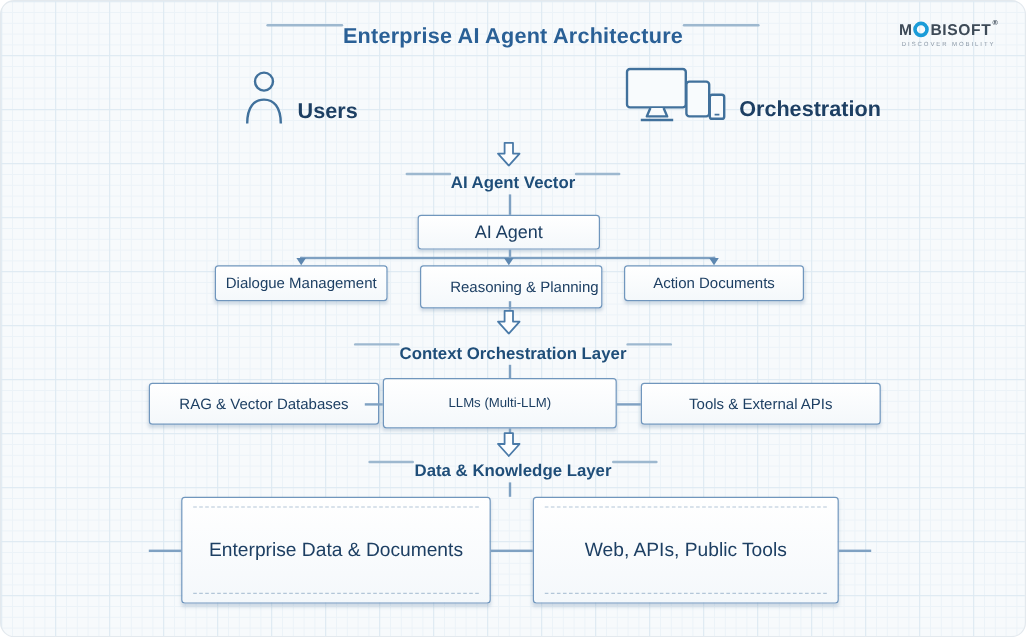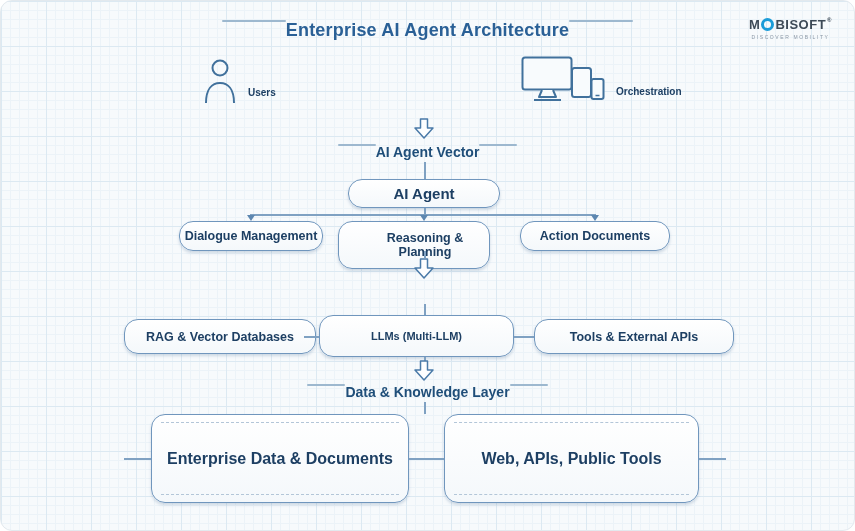--- a/index.html
+++ b/index.html
@@ -14,36 +14,36 @@
       linear-gradient(90deg,#ecf3f8 1px, transparent 1px);
     background-size:45px 45px,45px 45px,9px 9px,9px 9px;
   }
   .heading-row{position:absolute;left:0;width:100%;display:flex;align-items:flex-start;justify-content:center;}
   .hline{height:2px;background:#9db8cf;border-radius:1px;}
   .title-text{font-size:18px;font-weight:bold;color:#2a6096;letter-spacing:.2px;}
   .layer-text{font-size:14px;font-weight:bold;color:#1f4e79;}
   .box{
     position:absolute;display:flex;align-items:center;justify-content:center;text-align:center;
     background:linear-gradient(180deg,#ffffff,#f4f8fb);
-    border:1.5px solid #7096bd;border-radius:14px;
+    border:1.5px solid #7096bd;border-radius:3px;
     box-shadow:0 2px 3px rgba(109,139,173,.3);
-    color:#1d3f63;font-weight:bold;box-sizing:border-box;
+    color:#1d3f63;font-weight:normal;box-sizing:border-box;
   }
   .root-box{font-size:15px;}
   .node-box{font-size:12.5px;}
   .mid-box{font-size:11px;}
   .bigbox{font-size:16px;}
   .bigbox::before{content:"";position:absolute;left:9px;right:9px;top:7px;border-top:1px dashed #b3c6d8;}
   .bigbox::after{content:"";position:absolute;left:9px;right:9px;bottom:7px;border-top:1px dashed #b3c6d8;}
   .line{position:absolute;background:#7fa1c2;}
   .vline{width:1.5px;}
   .hseg{height:1.5px;}
   .arrowhead{position:absolute;width:0;height:0;border-left:4px solid transparent;border-right:4px solid transparent;border-top:6px solid #5d87b0;}
   .actor{position:absolute;display:flex;align-items:center;gap:11px;}
-  .actor-label{font-size:10px;font-weight:bold;color:#1d3f63;margin-top:18px;}
+  .actor-label{font-size:18px;font-weight:bold;color:#1d3f63;margin-top:18px;}
   .flow-arrow{position:absolute;}
   .logo{position:absolute;right:22px;top:16px;text-align:center;}
   .logo-word{font-size:13px;font-weight:bold;color:#3d4a57;letter-spacing:.5px;display:flex;align-items:center;justify-content:center;}
   .logo-o{display:inline-block;width:7px;height:7px;border:3px solid #1b9cd8;border-radius:50%;margin:0 1px;}
   .logo-reg{font-size:6px;vertical-align:super;color:#3d4a57;margin-left:1px;align-self:flex-start;}
   .logo-tagline{font-size:5px;letter-spacing:1.6px;color:#8a97a5;margin-top:2px;}
 </style>
 </head>
 <body>
 
@@ -111,34 +111,39 @@
   <div class="line vline" style="left:249px;top:213px;height:3px;"></div>
   <div class="line vline" style="left:423px;top:213px;height:3px;"></div>
   <div class="line vline" style="left:593px;top:213px;height:3px;"></div>
   <div class="arrowhead" style="left:246px;top:214px;"></div>
   <div class="arrowhead" style="left:419px;top:214px;"></div>
   <div class="arrowhead" style="left:590px;top:214px;"></div>
 
   <div class="box node-box" style="left:178px;top:220px;width:144px;height:30px;">
     <span>Dialogue Management</span>
   </div>
-  <div class="box node-box" style="left:337px;top:220px;width:152px;height:48px;padding-left:22px;">
+  <div class="box node-box" style="left:349px;top:220px;width:152px;height:36px;padding-left:22px;">
     <span>Reasoning &amp; Planning</span>
   </div>
   <div class="box node-box" style="left:519px;top:220px;width:150px;height:30px;">
     <span>Action Documents</span>
   </div>
 
   <div class="line vline" style="left:423px;top:250px;height:7px;"></div>
   <span class="flow-arrow" style="left:413px;top:257px;">
     <svg width="20" height="21" viewBox="0 0 20 21">
       <path d="M6.5 1 H13.5 V10 H19 L10 20 L1 10 H6.5 Z" fill="#fdfeff" stroke="#4a7aa8" stroke-width="1.5" stroke-linejoin="round"></path>
     </svg>
   </span>
 
+  <div class="heading-row" style="top:285px;">
+    <span class="hline" style="width:38px;"></span>
+    <span class="layer-text">Context Orchestration Layer</span>
+    <span class="hline" style="width:38px;"></span>
+  </div>
   <div class="line vline" style="left:423px;top:303px;height:11px;"></div>
 
   <div class="box node-box" style="left:123px;top:318px;width:192px;height:35px;">
     <span>RAG &amp; Vector Databases</span>
   </div>
   <div class="box mid-box" style="left:318px;top:314px;width:195px;height:42px;">
     <span>LLMs (Multi-LLM)</span>
   </div>
   <div class="box node-box" style="left:533px;top:318px;width:200px;height:35px;">
     <span>Tools &amp; External APIs</span>

